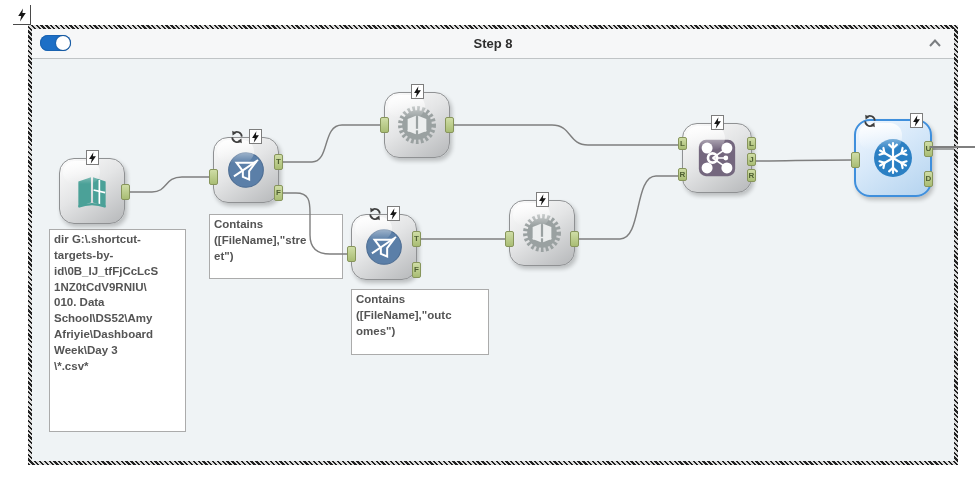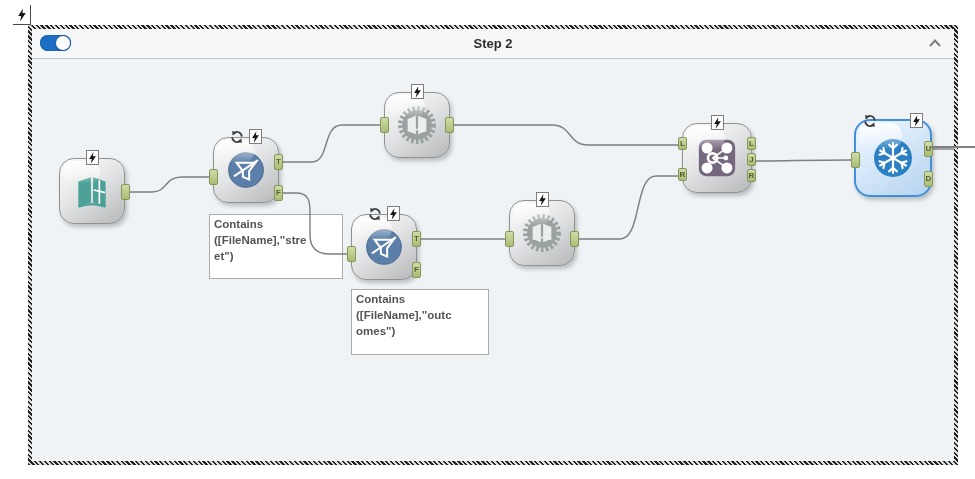--- a/index.html
+++ b/index.html
@@ -86,41 +86,50 @@
       <use href="#boltShape"></use>
     </svg>
 </div>
 
 <div class="tc">
   <div class="tc-inner">
     <div class="tc-header">
       <div class="toggle">
           <div class="knob"></div>
         </div>
-      <div class="tc-title">Step 2</div>
+      <div class="tc-title">Step 8</div>
       <svg class="chevron" viewBox="0 0 14 10">
         <polyline points="2,8 7,2.5 12,8" fill="none" stroke="#7a7d80" stroke-width="2"></polyline>
       </svg>
     </div>
 
     <div class="canvas">
 
       <svg class="wires" width="922" height="405">
         <g fill="none" stroke="#7f7f7f" stroke-width="1.4">
           <path d="M98,133 H120 C136,133 132,118 150,118 H177"></path>
           <path d="M251,103 H280 C298,103 290,66 310,66 H348"></path>
           <path d="M251,134 H264 C277,134 278,142 278,154 V176 C278,190 286,195 298,195 H315"></path>
           <path d="M389,180 H473"></path>
           <path d="M422,66 H520 C540,66 536,86 556,86 H646"></path>
           <path d="M547,180 H588 C610,180 602,117 624,117 H646"></path>
           <path d="M724,102 C760,102 770,101 819,101"></path>
           <path d="M901,90 H922"></path>
         </g>
       </svg>
 
+      <div class="ann" style="left:17px;top:170px;width:137px;height:203px;">dir G:\.shortcut-
+targets-by-
+id\0B_IJ_tfFjCcLcS
+1NZ0tCdV9RNIU\
+010. Data
+School\DS52\Amy
+Afriyie\Dashboard
+Week\Day 3
+\*.csv*</div>
       <div class="ann" style="left:177px;top:155px;width:134px;height:65px;">Contains
 ([FileName],"stre
 et")</div>
       <div class="ann" style="left:319px;top:230px;width:138px;height:66px;">Contains
 ([FileName],"outc
 omes")</div>
 
       <div class="tool" style="left:27px;top:99px;width:66px;height:66px;">
         <div class="badges">
           <span class="badge-bolt">

